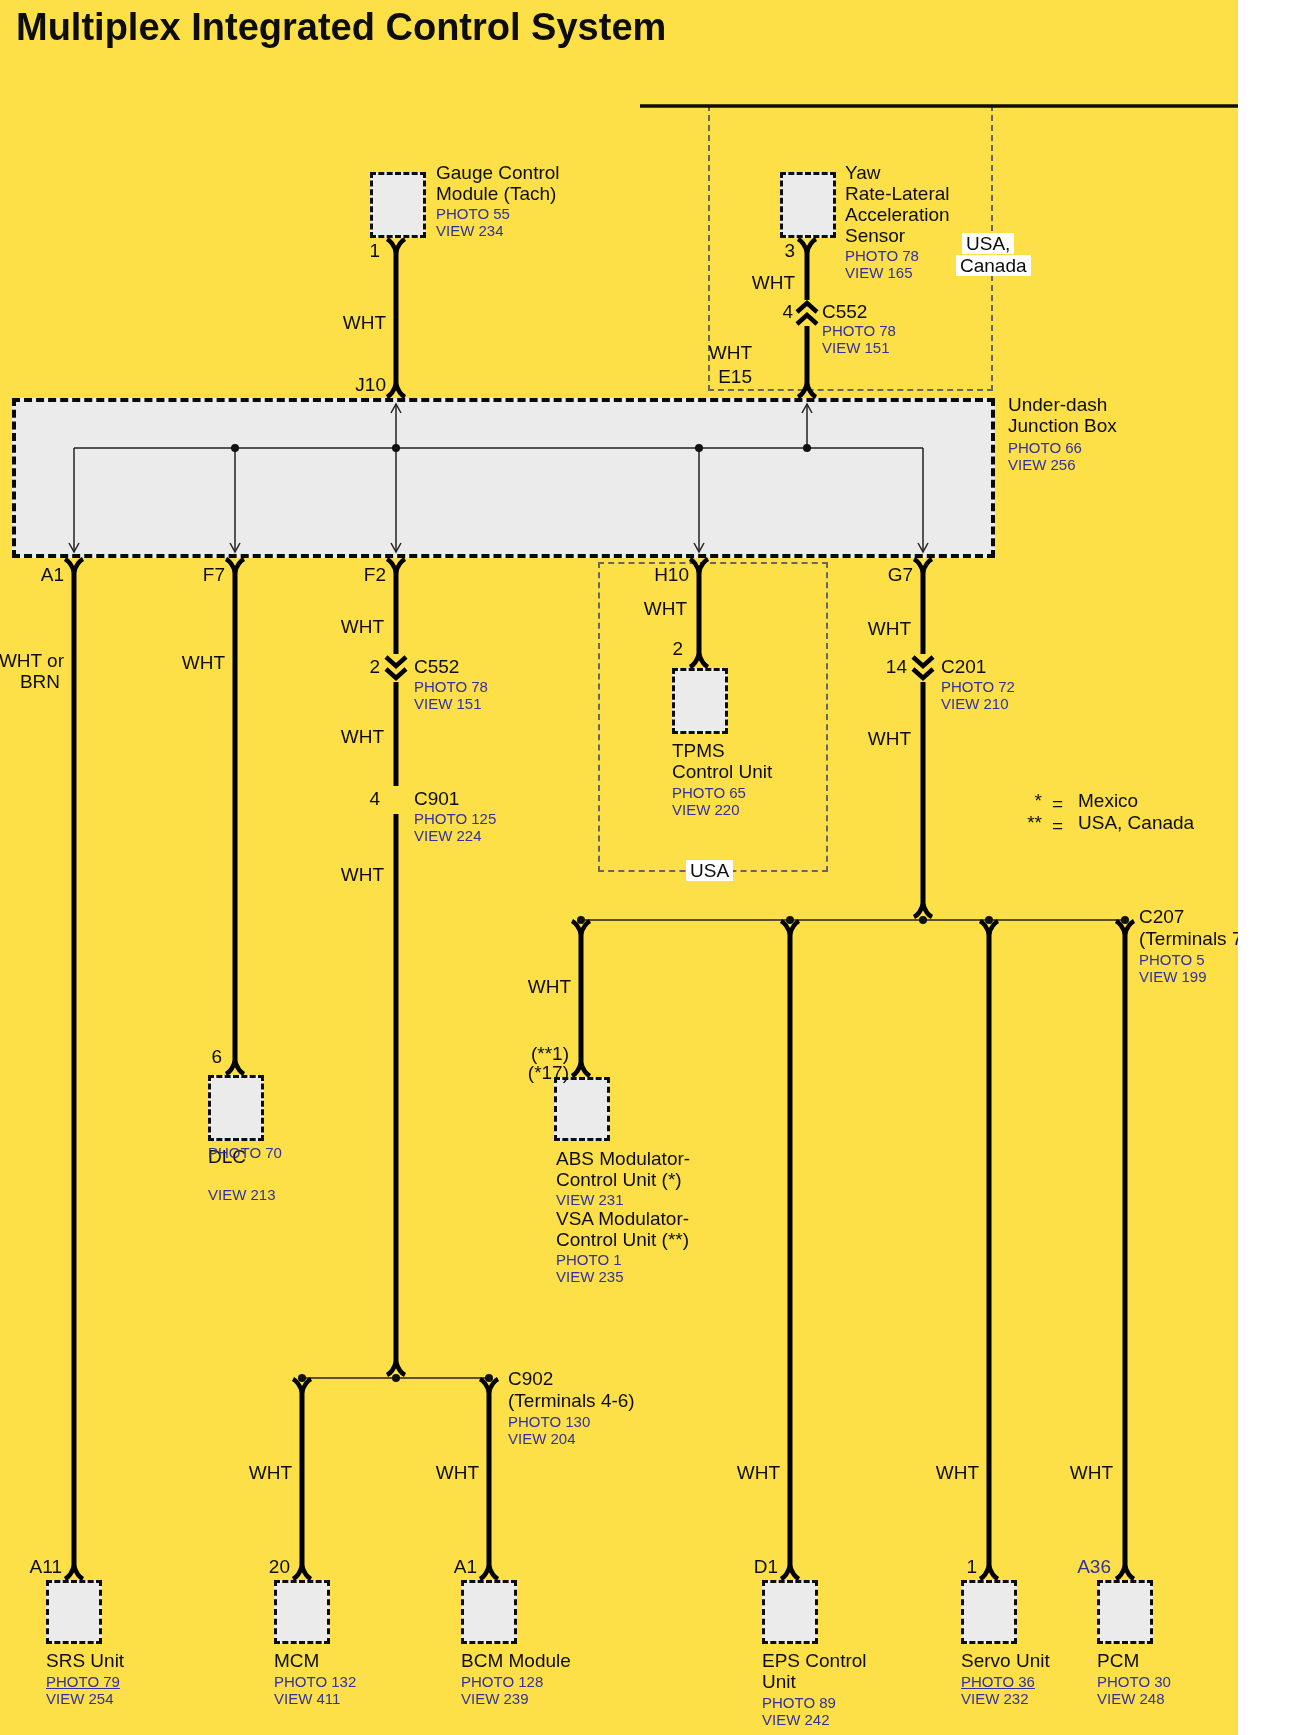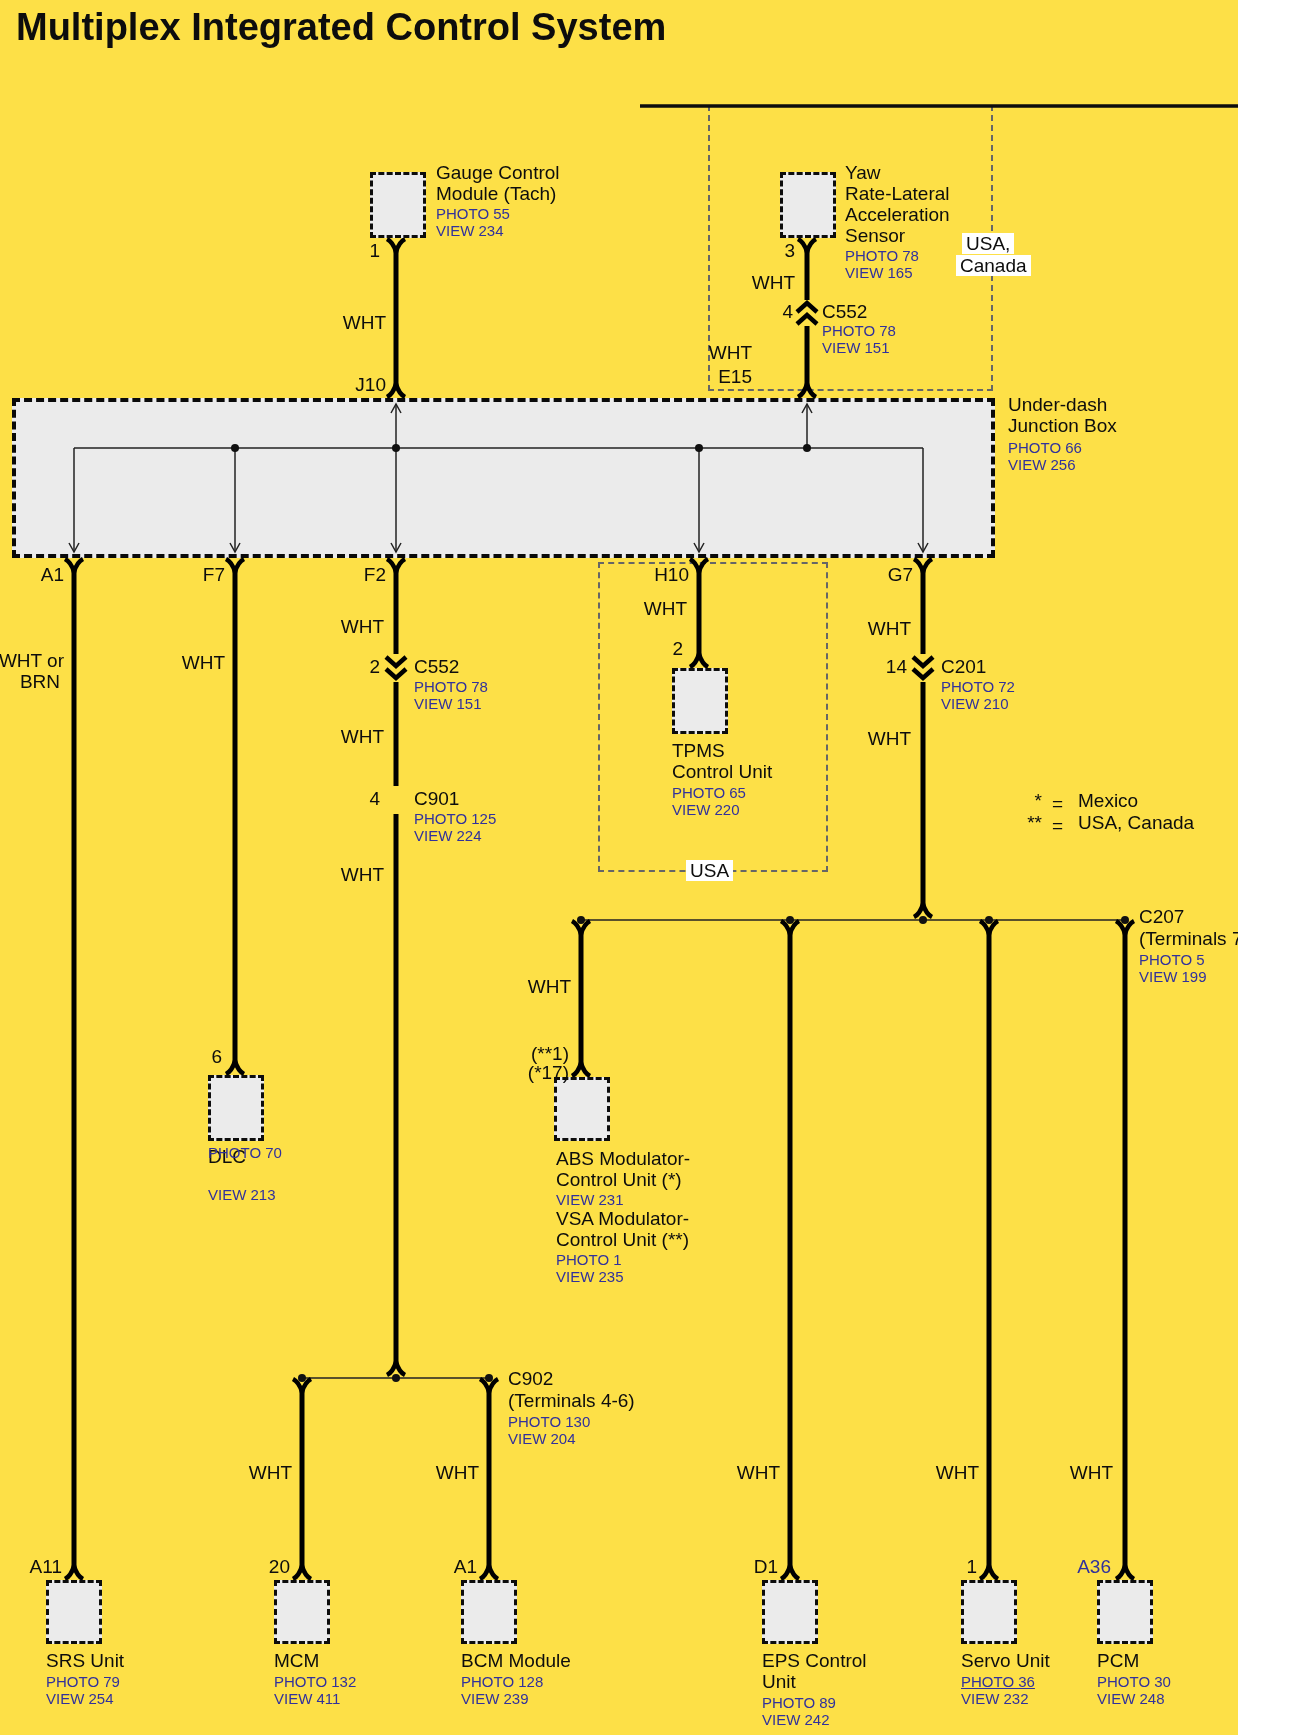--- a/index.html
+++ b/index.html
@@ -178,21 +178,21 @@
   <div class="lbl r" style="left:64px; top:564px;">A1</div>
   <div class="lbl r" style="left:225px; top:564px;">F7</div>
   <div class="lbl r" style="left:386px; top:564px;">F2</div>
   <div class="lbl r" style="left:689px; top:564px;">H10</div>
   <div class="lbl r" style="left:913px; top:564px;">G7</div>
 
   <div class="lbl r" style="left:64px; top:650px;">WHT or</div>
   <div class="lbl r" style="left:60px; top:671px;">BRN</div>
   <div class="lbl r" style="left:62px; top:1556px;">A11</div>
   <div class="lbl" style="left:46px; top:1650px;">SRS Unit</div>
-  <div class="lbl navy" style="left:46px; top:1674px;">PHOTO 79</div>
+  <div class="lbl navy" style="left:46px; top:1674px;text-decoration:underline;">PHOTO 79</div>
   <div class="lbl navy" style="left:46px; top:1691px;">VIEW 254</div>
 
   <div class="lbl r" style="left:225px; top:652px;">WHT</div>
   <div class="lbl r" style="left:222px; top:1046px;">6</div>
   <div class="lbl" style="left:208px; top:1146px;">DLC</div>
   <div class="lbl navy" style="left:208px; top:1145px;">PHOTO 70</div>
   <div class="lbl navy" style="left:208px; top:1187px;">VIEW 213</div>
 
   <div class="lbl r" style="left:384px; top:616px;">WHT</div>
   <div class="lbl r" style="left:380px; top:656px;">2</div>

